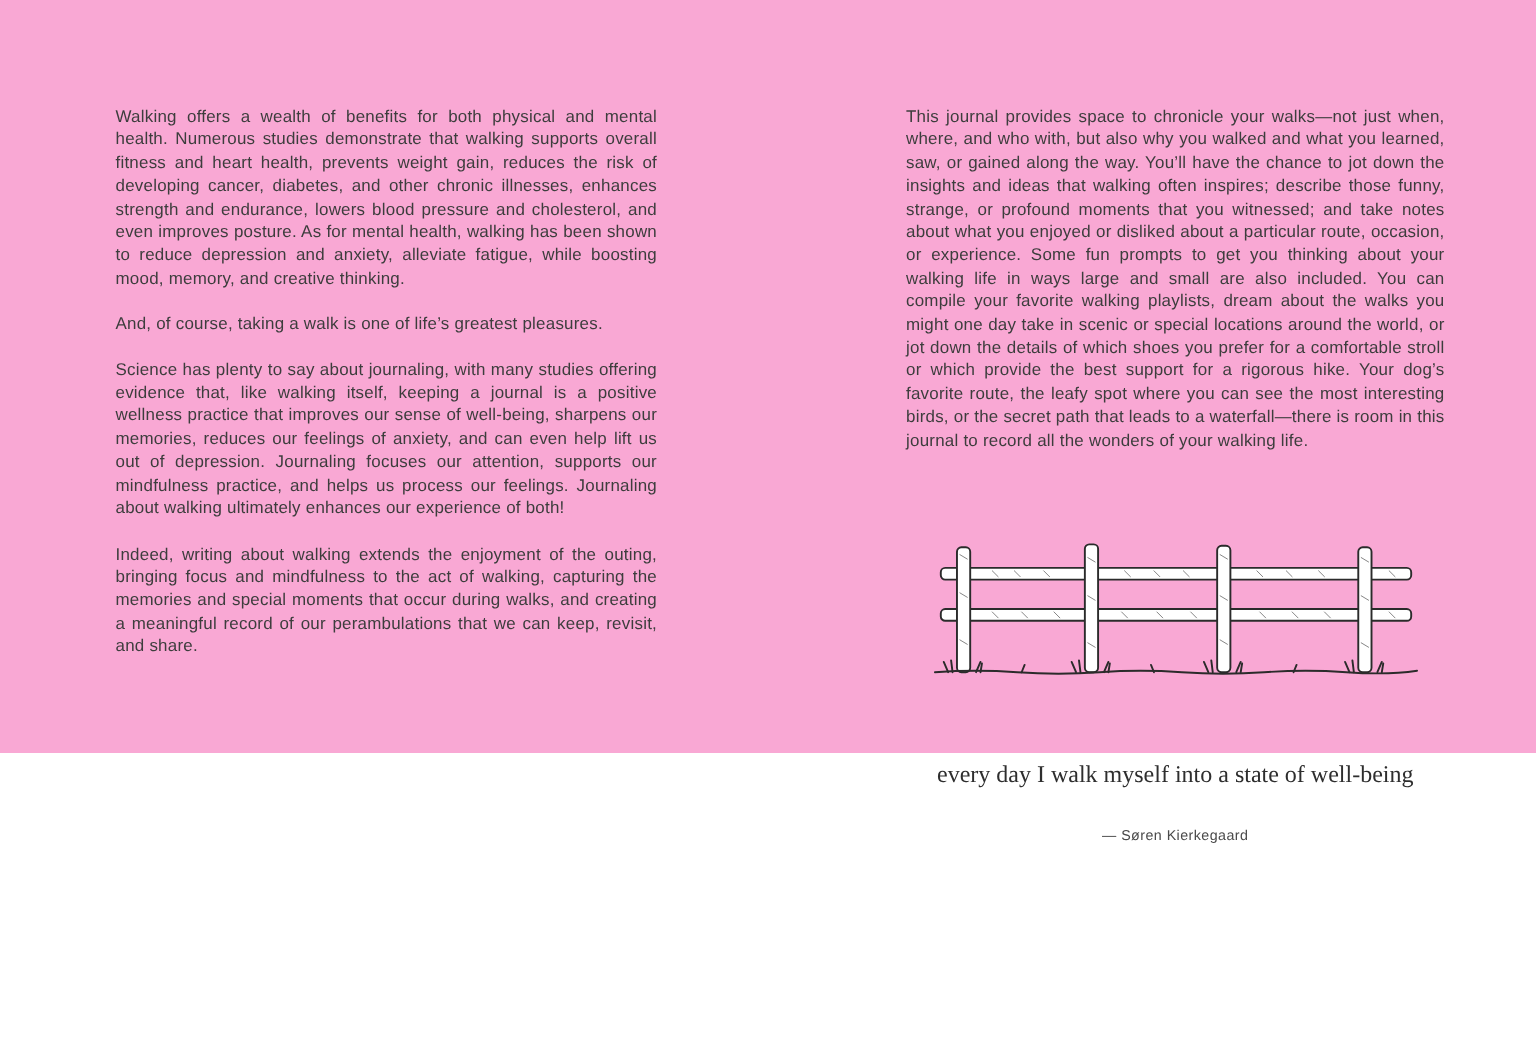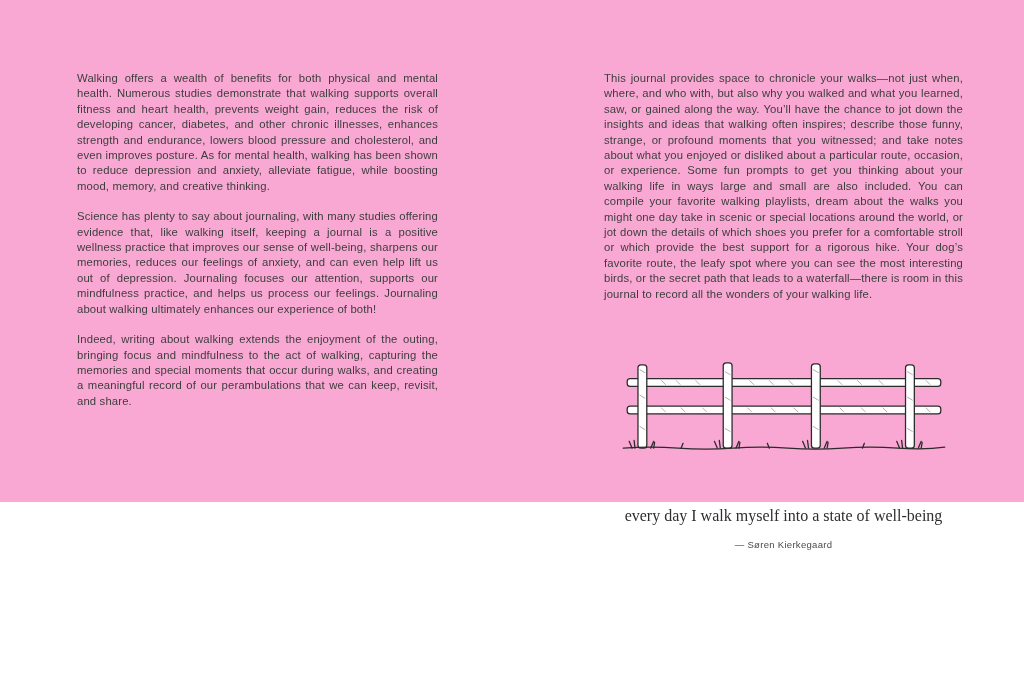--- a/index.html
+++ b/index.html
@@ -50,33 +50,34 @@
     margin-top: 44px;
     text-align: center;
   }
   .quote-line {
     font-family: "Liberation Serif", serif;
     font-size: 16px;
     line-height: 23px;
     color: #2e2e2e;
   }
   .attribution {
-    margin-top: 12px;
+    margin-top: 24px;
     font-size: 9.5px;
     letter-spacing: 0.3px;
     color: #4a4a4a;
   }
 </style>
 </head>
 <body>
 
 <div class="spread">
 
   <div class="page page-left">
     <p class="body-text">Walking offers a wealth of benefits for both physical and mental health. Numerous studies demonstrate that walking supports overall fitness and heart health, prevents weight gain, reduces the risk of developing cancer, diabetes, and other chronic illnesses, enhances strength and endurance, lowers blood pressure and cholesterol, and even improves posture. As for mental health, walking has been shown to reduce depression and anxiety, alleviate fatigue, while boosting mood, memory, and creative thinking.</p>
+    <p class="body-text">And, of course, taking a walk is one of life’s greatest pleasures.</p>
     <p class="body-text">Science has plenty to say about journaling, with many studies offering evidence that, like walking itself, keeping a journal is a positive wellness practice that improves our sense of well-being, sharpens our memories, reduces our feelings of anxiety, and can even help lift us out of depression. Journaling focuses our attention, supports our mindfulness practice, and helps us process our feelings. Journaling about walking ultimately enhances our experience of both!</p>
     <p class="body-text">Indeed, writing about walking extends the enjoyment of the outing, bringing focus and mindfulness to the act of walking, capturing the memories and special moments that occur during walks, and creating a meaningful record of our perambulations that we can keep, revisit, and share.</p>
   </div>
 
   <div class="page page-right">
     <p class="body-text">This journal provides space to chronicle your walks—not just when, where, and who with, but also why you walked and what you learned, saw, or gained along the way. You’ll have the chance to jot down the insights and ideas that walking often inspires; describe those funny, strange, or profound moments that you witnessed; and take notes about what you enjoyed or disliked about a particular route, occasion, or experience. Some fun prompts to get you thinking about your walking life in ways large and small are also included. You can compile your favorite walking playlists, dream about the walks you might one day take in scenic or special locations around the world, or jot down the details of which shoes you prefer for a comfortable stroll or which provide the best support for a rigorous hike. Your dog’s favorite route, the leafy spot where you can see the most interesting birds, or the secret path that leads to a waterfall—there is room in this journal to record all the wonders of your walking life.</p>
 
     <div class="illustration">
       <svg viewBox="0 0 330 100" width="324" height="98" xmlns="http://www.w3.org/2000/svg" aria-hidden="true">
         <g stroke="#2b2b2b" fill="none" stroke-width="1.3" stroke-linecap="round" stroke-linejoin="round">

